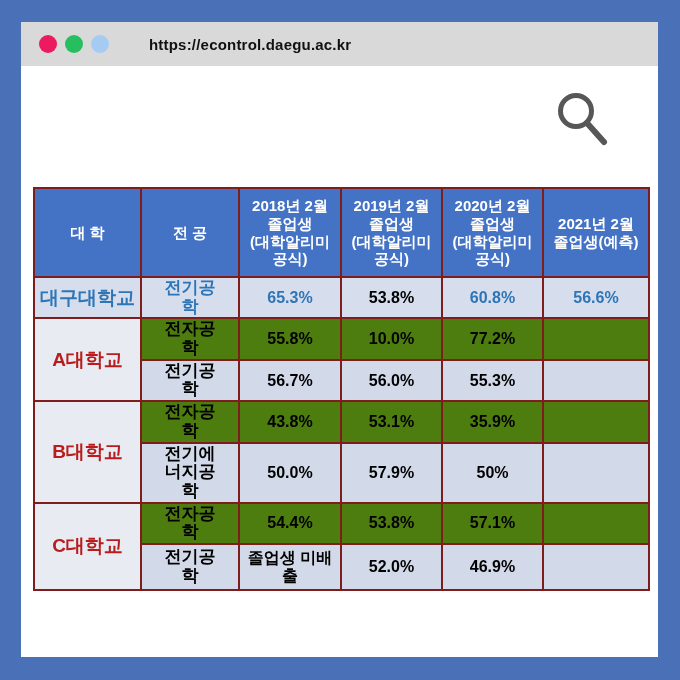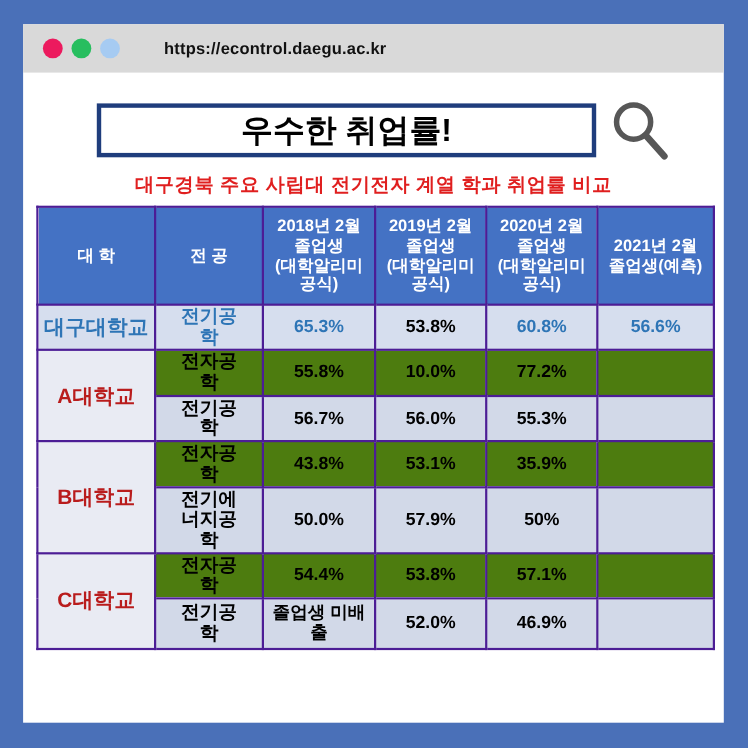--- a/index.html
+++ b/index.html
@@ -77,21 +77,21 @@
     border-collapse: collapse;
     table-layout: fixed;
   }
   table.emp col.c1 { width: 107px; }
   table.emp col.c2 { width: 98px; }
   table.emp col.c3 { width: 102px; }
   table.emp col.c4 { width: 101px; }
   table.emp col.c5 { width: 101px; }
   table.emp col.c6 { width: 106px; }
   table.emp th, table.emp td {
-    border: 2px solid #4c1d95;
+    border: 2px solid #7f1d1d;
     text-align: center;
     vertical-align: middle;
     font-weight: bold;
     overflow: hidden;
   }
   table.emp thead th {
     background: #4472C4;
     color: #ffffff;
     font-size: 15px;
     line-height: 1.18;
@@ -123,30 +123,26 @@
 
 <div class="window">
 
   <div class="titlebar">
     <span class="dot dot-pink"></span>
     <span class="dot dot-green"></span>
     <span class="dot dot-blue"></span>
     <span class="url">https://econtrol.daegu.ac.kr</span>
   </div>
 
-  <div class="search-box">
-    <span class="title-text">우수한 취업률!</span>
-  </div>
 
   <svg class="search-icon" viewBox="0 0 58 60">
     <circle cx="24" cy="23" r="15.5" fill="none" stroke="#575757" stroke-width="5"></circle>
     <line x1="35" y1="35" x2="52" y2="54" stroke="#575757" stroke-width="6" stroke-linecap="round"></line>
   </svg>
 
-  <div class="subtitle">대구경북 주요 사립대 전기전자 계열 학과 취업률 비교</div>
 
   <table class="emp">
     <colgroup>
       <col class="c1">
         <col class="c2">
         <col class="c3">
         <col class="c4">
         <col class="c5">
         <col class="c6">
     </colgroup>

